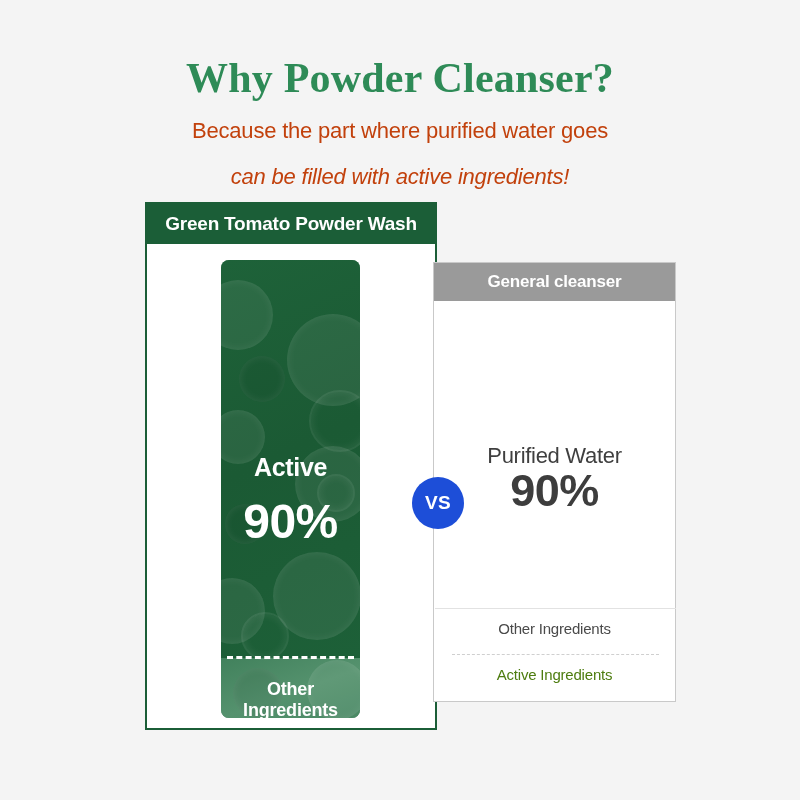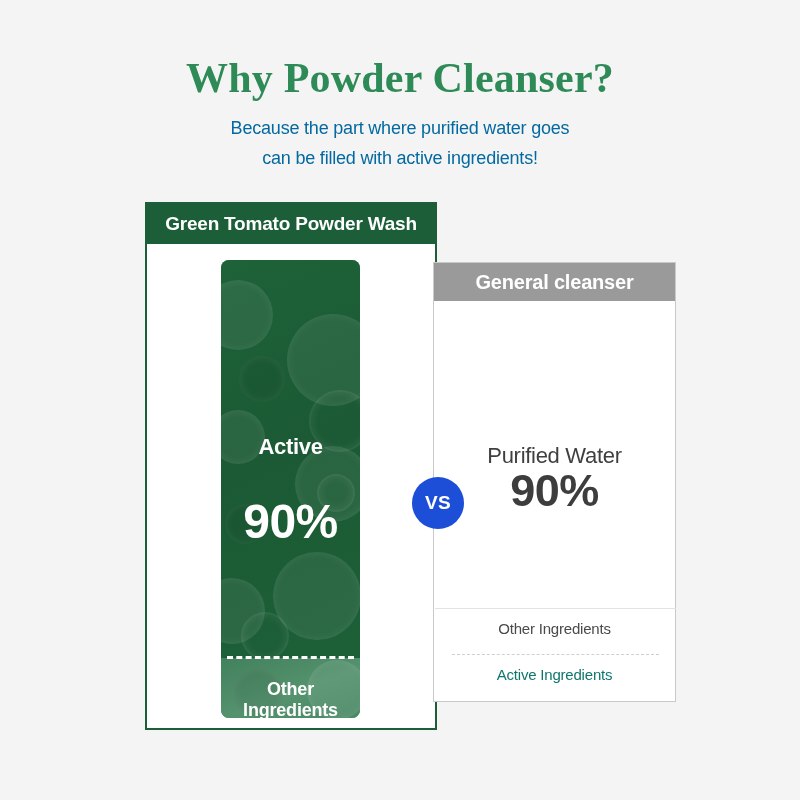--- a/index.html
+++ b/index.html
@@ -34,27 +34,27 @@
     font-size: 42px;
     letter-spacing: 0.2px;
     color: #2e8b57;
     white-space: nowrap;
   }
   .subtitle {
     position: absolute;
     left: 0;
     width: 800px;
     text-align: center;
-    font-size: 18px;
-    color: #0369a1;
+    font-size: 22px;
+    color: #c2410c;
     letter-spacing: -0.2px;
     white-space: nowrap;
   }
   .subtitle.line1 { top: 118px; }
-  .subtitle.line2 { top: 148px; }
+  .subtitle.line2 { top: 164px; font-style: italic; }
 
   
   .card-left {
     position: absolute;
     left: 145px;
     top: 202px;
     width: 292px;
     height: 528px;
     border: 2px solid #1b5e37;
     background: #ffffff;
@@ -127,22 +127,22 @@
 
   .bottle-label {
     position: absolute;
     left: 0;
     width: 100%;
     text-align: center;
     color: #ffffff;
     z-index: 5;
   }
   .active-name {
-    top: 174px;
-    font-size: 22px;
+    top: 192px;
+    font-size: 25px;
     font-weight: 600;
     line-height: 1.22;
     letter-spacing: -0.3px;
   }
   .active-pct {
     top: 234px;
     font-size: 48px;
     font-weight: bold;
     letter-spacing: -0.5px;
   }
@@ -165,21 +165,21 @@
     box-sizing: border-box;
   }
   .card-right-header {
     position: absolute;
     left: 0; top: 0;
     width: 100%;
     height: 38px;
     background: #9a9a9a;
     color: #ffffff;
     font-weight: bold;
-    font-size: 20px;
+    font-size: 17px;
     display: flex;
     align-items: center;
     justify-content: center;
     letter-spacing: -0.2px;
     box-sizing: border-box;
   }
   .purified-name {
     position: absolute;
     left: 0; top: 180px;
     width: 100%;
@@ -222,21 +222,21 @@
     font-size: 15px;
     color: #4a4a4a;
     letter-spacing: -0.2px;
   }
   .active-name-right {
     position: absolute;
     left: 0; top: 403px;
     width: 100%;
     text-align: center;
     font-size: 15px;
-    color: #0f766e;
+    color: #4d7c0f;
     letter-spacing: -0.2px;
   }
 
   
   .vs-badge {
     position: absolute;
     left: 412px;
     top: 477px;
     width: 52px;
     height: 52px;

